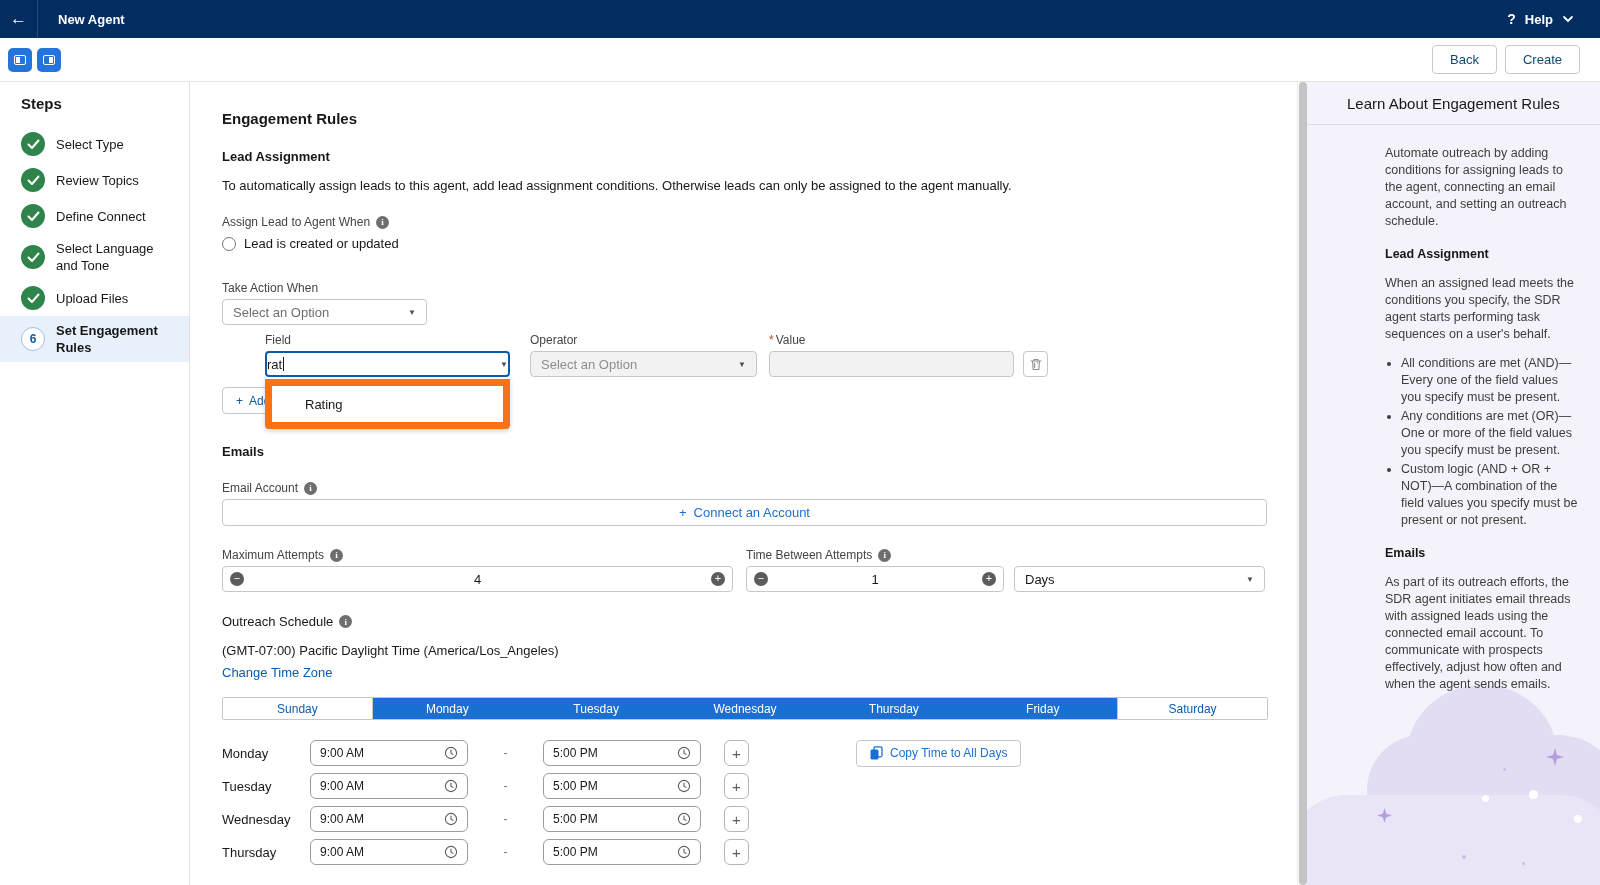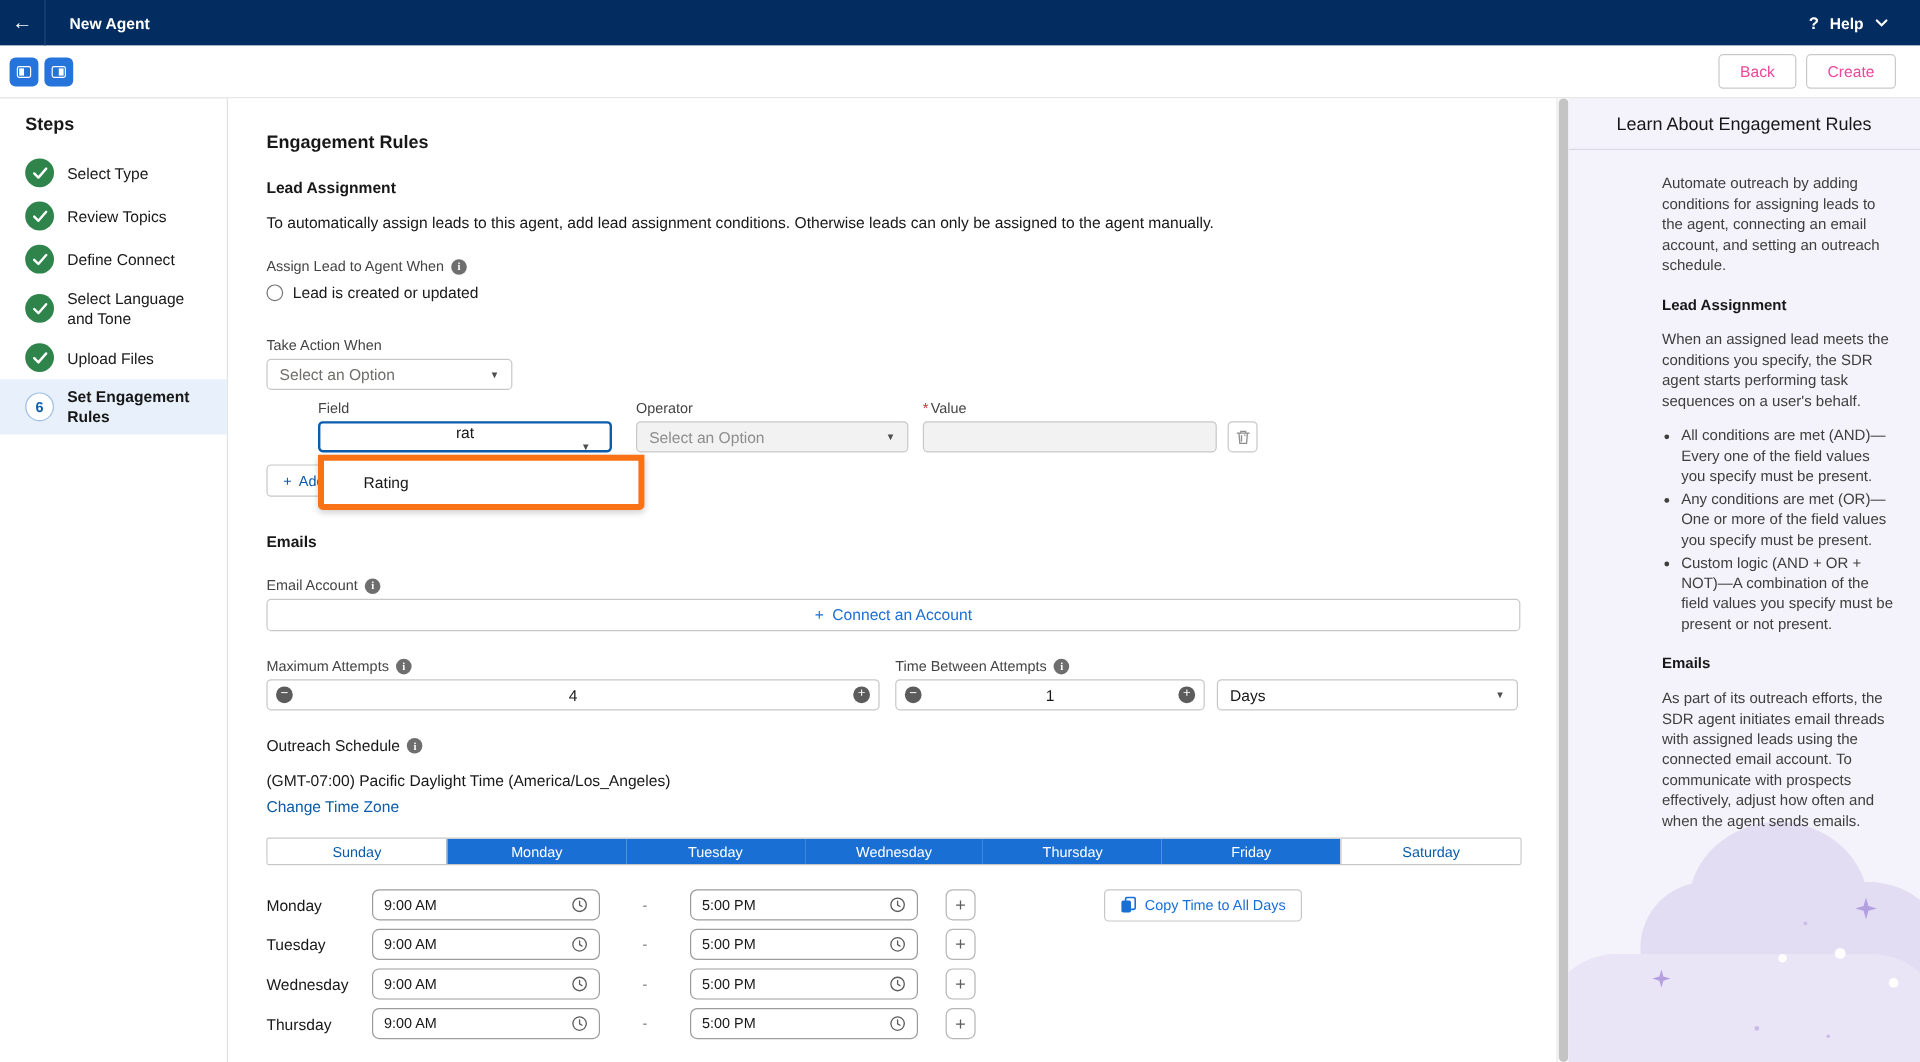--- a/index.html
+++ b/index.html
@@ -28,21 +28,21 @@
   
   .toolbar { height:44px; background:#fff; border-bottom:1px solid #E2E2E2;
     display:flex; align-items:center; padding:0 20px 0 8px; }
   .tgl { width:24px; height:24px; background:#2574DB; border-radius:5px; margin-right:5px;
     display:flex; align-items:center; justify-content:center; cursor:pointer; }
   .tgl-glyph { width:12px; height:10px; border:1.5px solid #fff; border-radius:2px; position:relative; }
   .tgl-left::before { content:""; position:absolute; left:1px; top:1px; bottom:1px; width:4px; background:#fff; }
   .tgl-right::before { content:""; position:absolute; right:1px; top:1px; bottom:1px; width:4px; background:#fff; }
   .toolbar-actions { margin-left:auto; display:flex; gap:8px; }
   .btn-outline { height:29px; padding:0 17px; background:#fff; border:1px solid #C9C9C9;
-    border-radius:4px; color:#ec4899; font-size:13px; font-family:inherit; cursor:pointer; }
+    border-radius:4px; color:#0c4a6e; font-size:13px; font-family:inherit; cursor:pointer; }
 
   
   .content-row { display:flex; height:803px; }
 
   
   .sidebar { width:190px; border-right:1px solid #E2E2E2; padding-top:13px; flex:none; }
   .steps-heading { font-size:15px; font-weight:700; padding:0 0 14px 21px; }
   .step { display:flex; align-items:center; gap:11px; padding:6px 10px 6px 21px; min-height:34px; }
   .step-label { font-size:13px; color:#181818; line-height:17px; }
   .step.current { background:#E7F0FB; }
@@ -72,24 +72,24 @@
   .select-box .ph { color:#706E6B; }
   .chev { margin-left:auto; font-size:8px; color:#514F4D; }
   .disabled { background:#F3F2F2; }
   .disabled .ph { color:#8E8E8E; }
   .w205{width:205px;} .mt4{margin-top:4px;}
 
   .cond-row { display:flex; margin-top:8px; margin-left:43px; position:relative; z-index:5; }
   .cond-col { display:flex; flex-direction:column; gap:4px; }
   .combo-wrap { position:relative; width:245px; }
   .combo { height:26px; border:2px solid #0B5CAB; border-radius:4px; background:#fff;
-    display:flex; align-items:center; padding:0 16px; font-size:13px;flex-direction:column; }
+    display:flex; align-items:center; padding:0 0; font-size:13px; }
   .caret { display:inline-block; width:1px; height:14px; background:#181818; margin-left:1px; }
-  .listbox { position:absolute; top:28px; left:0; width:272px; background:#fff;
-    border:5px solid #f97316; border-radius:0 0 4px 4px; box-shadow:0 2px 5px rgba(0,0,0,.18); z-index:20; }
+  .listbox { position:absolute; top:28px; left:0; width:245px; background:#fff;
+    border:7px solid #f97316; border-radius:0 0 4px 4px; box-shadow:0 2px 5px rgba(0,0,0,.18); z-index:20; }
   .list-item { height:36px; display:flex; align-items:center; padding-left:33px; font-size:13px; cursor:pointer; }
   .gap20{width:20px; flex:none;} .gap12{width:12px; flex:none;}
   .w227{width:227px;} .w245{width:245px;}
   .req { color:#C23934; margin-right:2px; }
   .input-box { height:26px; border:1px solid #C9C7C5; border-radius:4px; }
   .icon-btn { width:25px; height:26px; border:1px solid #C9C7C5; border-radius:4px; background:#fff;
     display:flex; align-items:center; justify-content:center; cursor:pointer; align-self:flex-end; margin-left:9px; }
   .add-btn { margin-top:10px; height:27px; padding:0 13px; background:#fff; border:1px solid #C9C7C5;
     border-radius:4px; color:#0B5CAB; font-size:12px; display:inline-flex; align-items:center; gap:6px;
     cursor:pointer; position:relative; z-index:1; }
@@ -113,21 +113,21 @@
     border:1px solid #C9C7C5; border-radius:2px; overflow:hidden; }
   .day-tab { flex:1; display:flex; align-items:center; justify-content:center;
     font-size:12px; cursor:pointer; background:#fff; color:#0B5CAB; }
   .day-tab.sel { background:#1A6FD4; color:#fff; }
   .day-tab.unsel + .day-tab.sel { border-left:1px solid #C9C7C5; }
   .day-tab.sel + .day-tab.unsel { border-left:1px solid #C9C7C5; }
 
   .sched { margin-top:20px; }
   .sched-row { display:flex; align-items:center; margin-bottom:7px; height:26px; }
   .sched-day { width:88px; font-size:13px; }
-  .time-input { width:190px; height:26px; border:1px solid #9C9C9C; border-radius:6px; background:#fff;
+  .time-input { width:158px; height:26px; border:1px solid #9C9C9C; border-radius:6px; background:#fff;
     display:flex; align-items:center; padding:0 9px; font-size:12px; cursor:text; }
   .time-input svg { margin-left:auto; }
   .dashbox { width:75px; text-align:center; color:#747474; font-size:12px; }
   .plus-btn { width:25px; height:26px; border:1px solid #B5B5B5; border-radius:6px; background:#fff;
     margin-left:23px; font-size:15px; color:#5C5C5C; display:flex; align-items:center;
     justify-content:center; cursor:pointer; }
   .copy-btn { margin-left:107px; height:27px; padding:0 13px; border:1px solid #C9C7C5; border-radius:4px;
     background:#fff; color:#1A6FD4; font-size:12px; display:inline-flex; align-items:center; gap:7px; cursor:pointer; }
 
   

